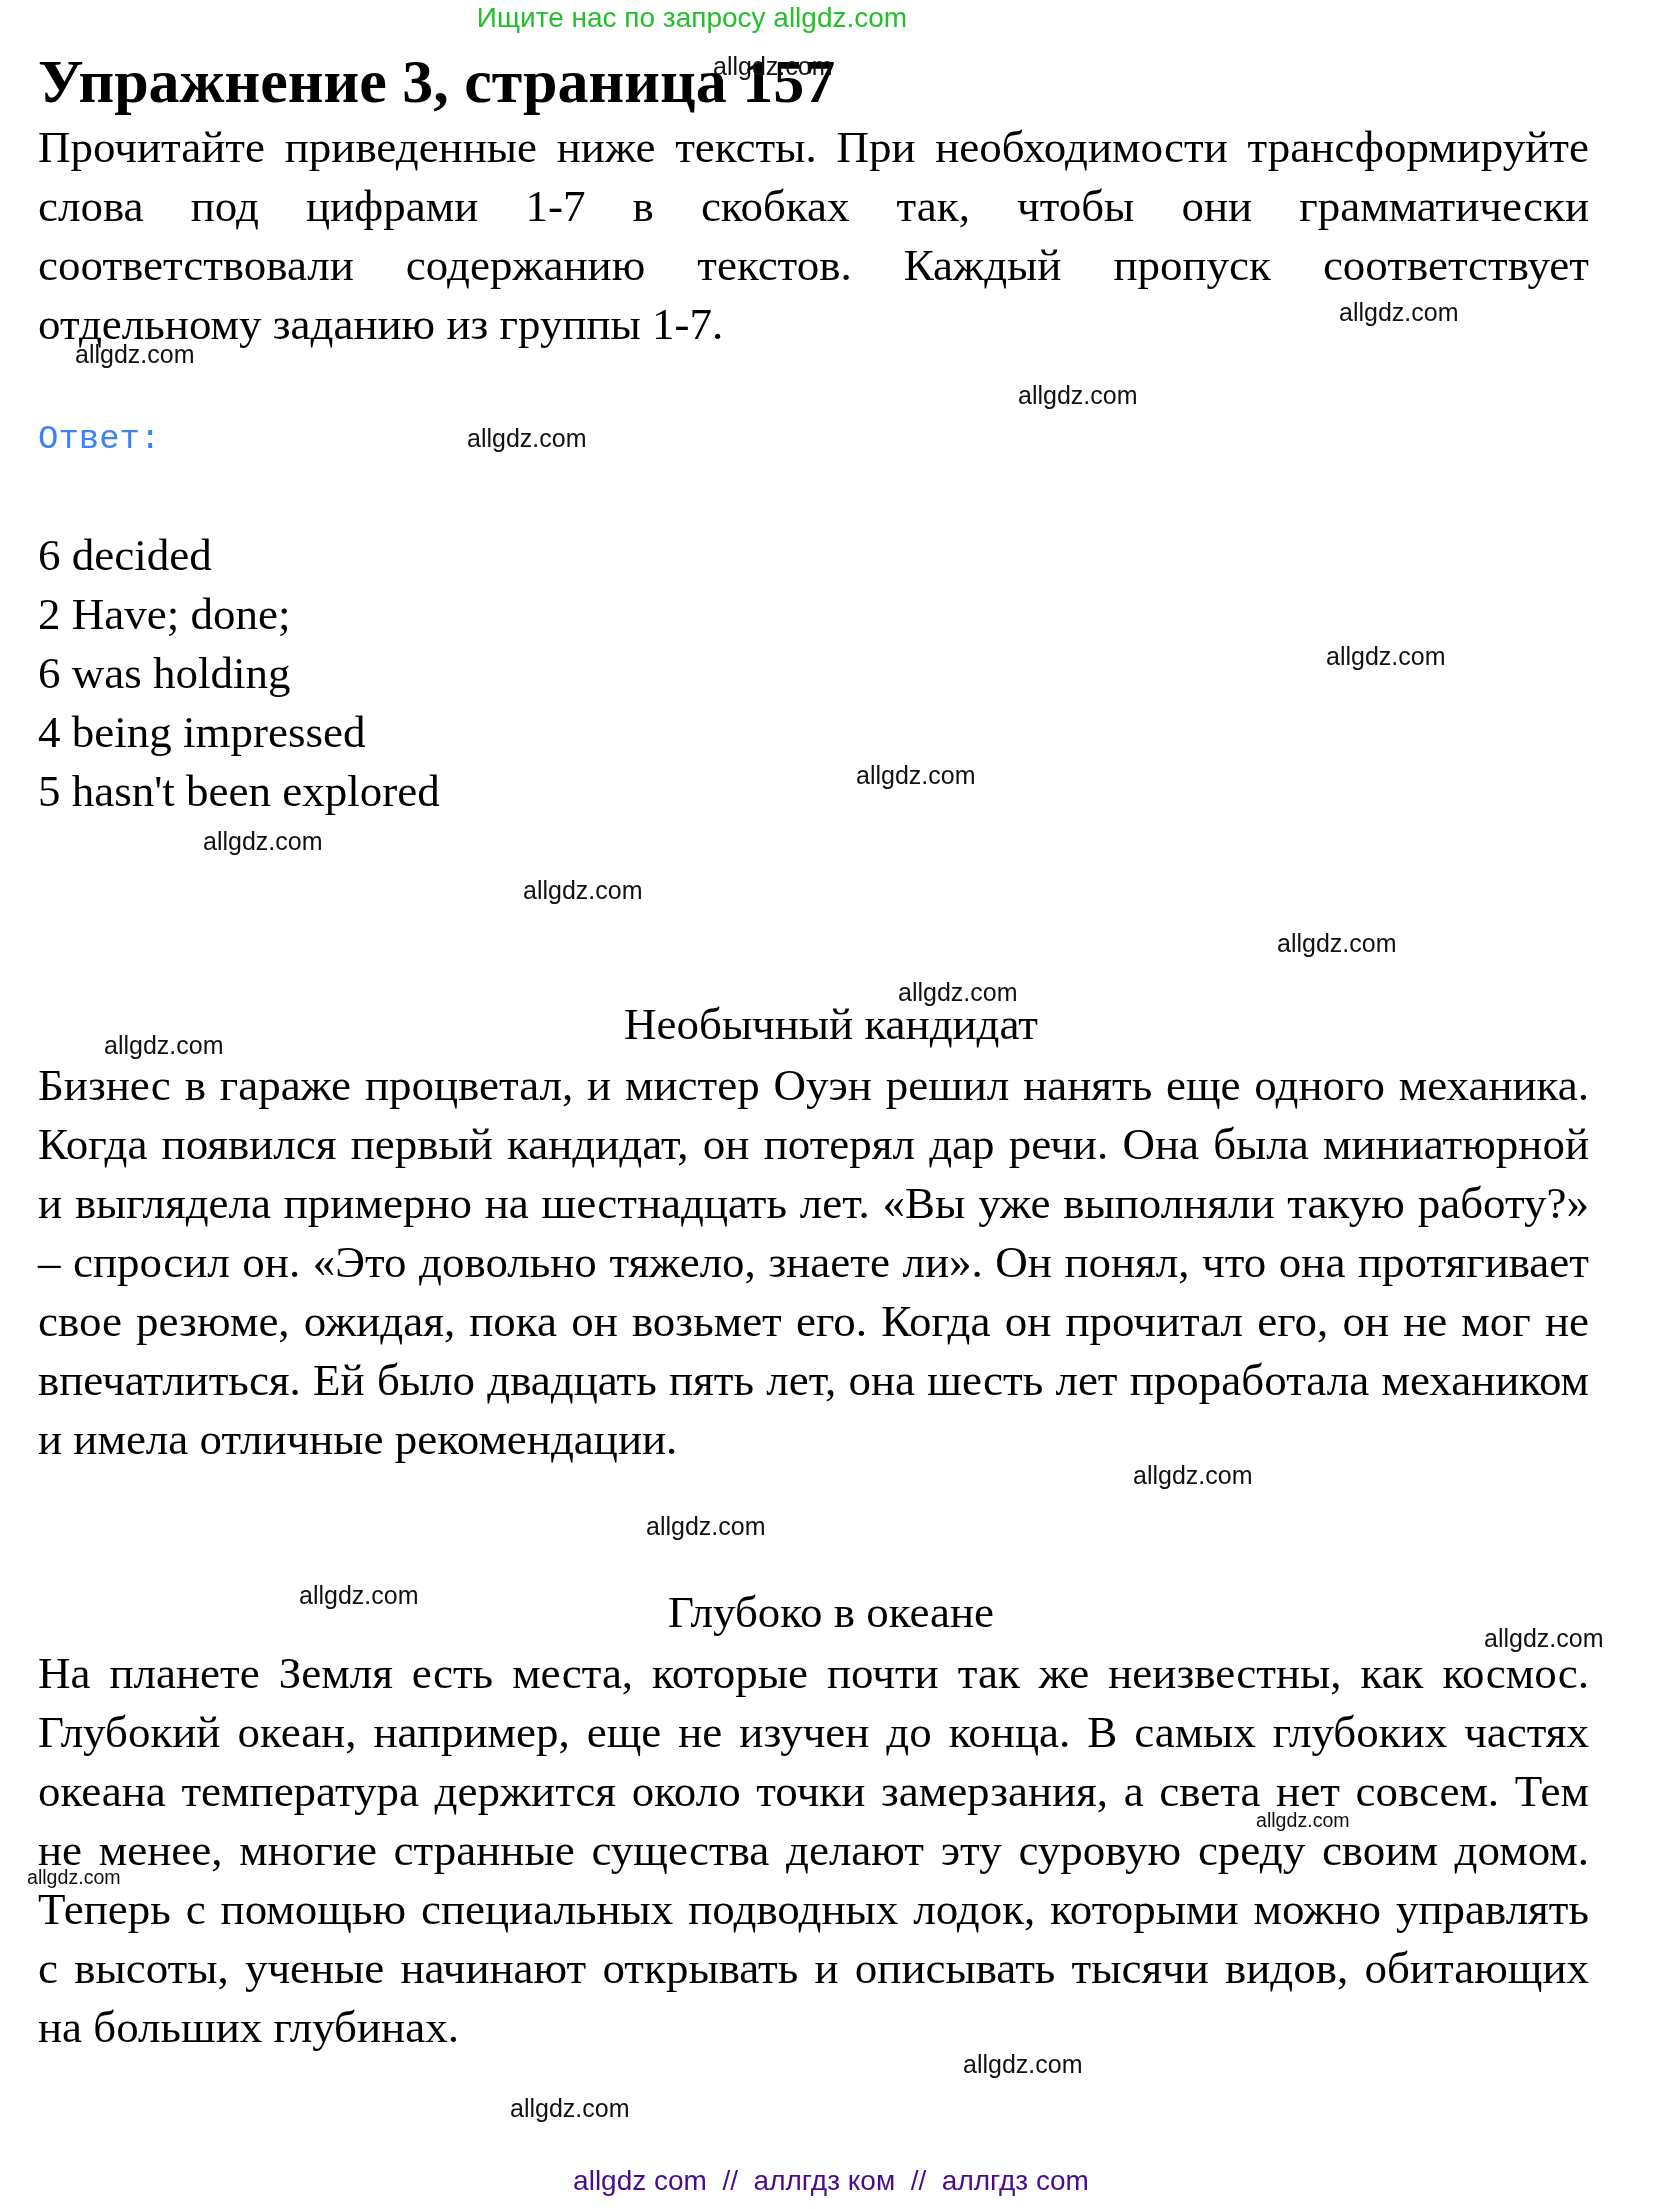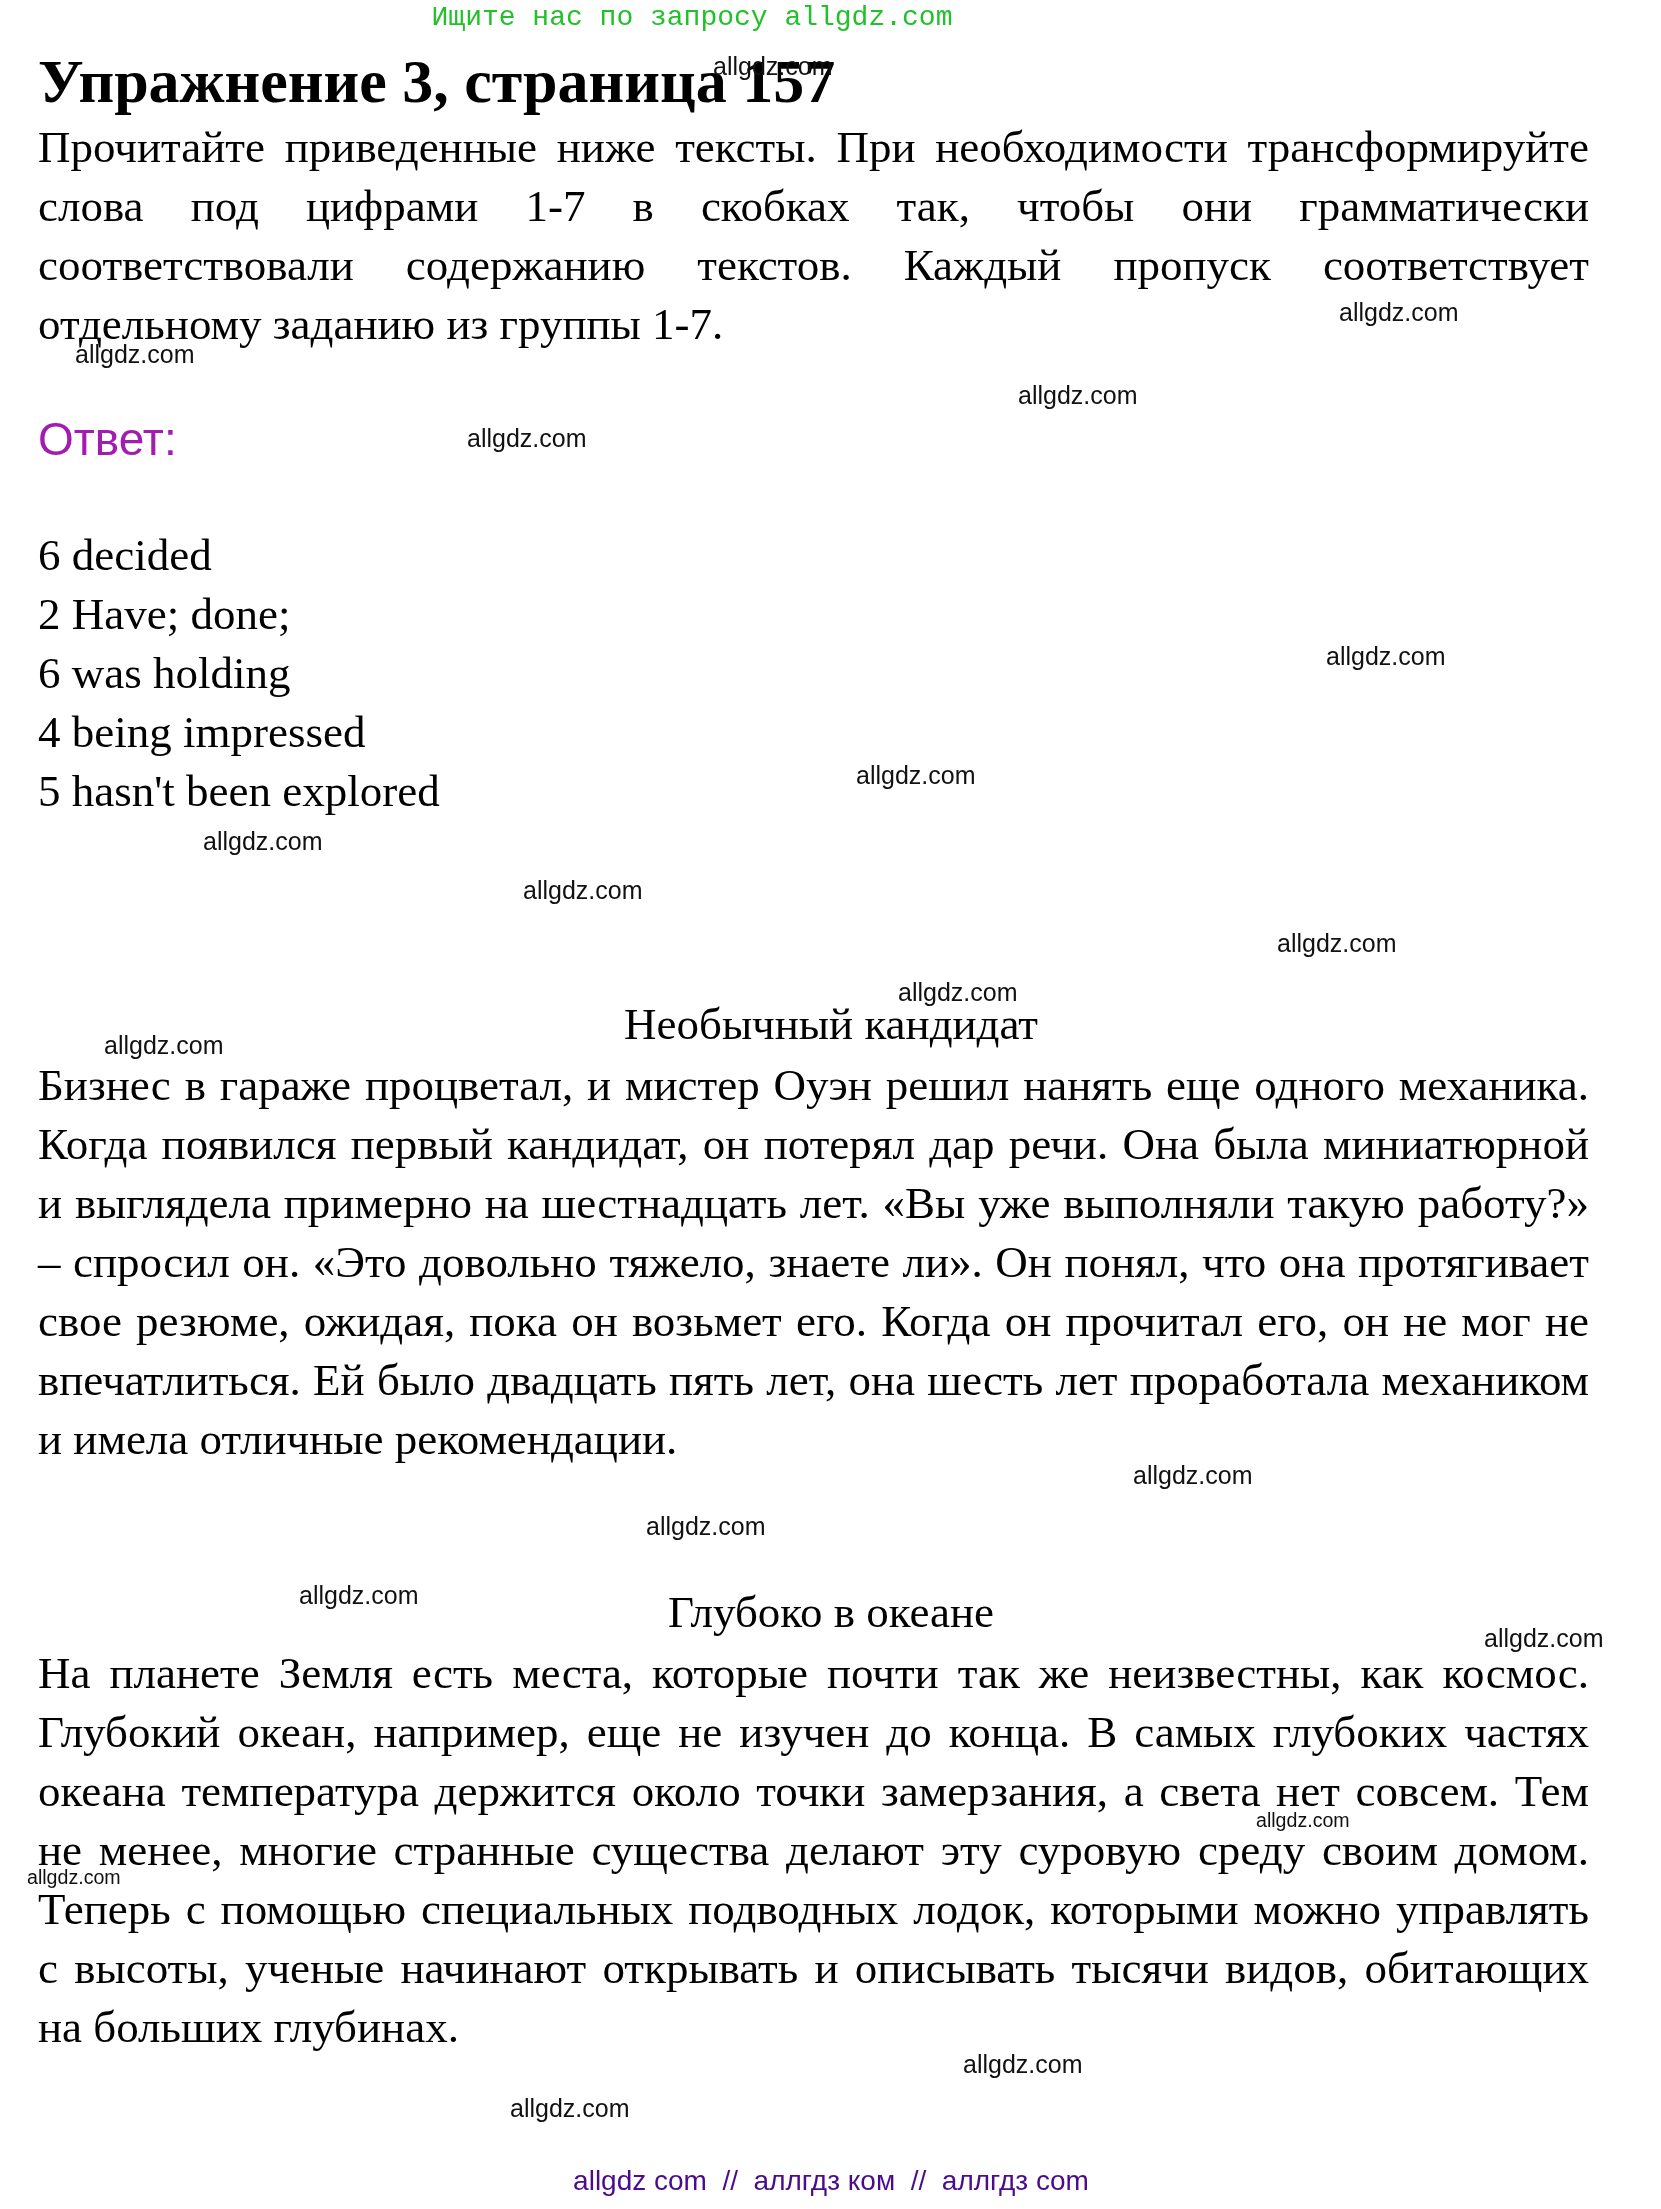--- a/index.html
+++ b/index.html
@@ -1,34 +1,34 @@
 <!DOCTYPE html>
 <html style="font-size:14.3px"><head>
 <meta charset="utf-8">
 <style>
   html, body { margin: 0; padding: 0; background: #ffffff; }
   body { width: 1662px; height: 2209px; position: relative; overflow: hidden; }
   .banner {
     position: absolute; left: 0; top: 1.8px; width: 1384px; text-align: center;
-    font-family: Liberation Mono, monospace; font-size: 28px; color: #22c02a;
+    font-family: Liberation Sans, sans-serif; font-size: 28px; color: #22c02a;
     line-height: 32px;
   }
   .heading {
     position: absolute; left: 38px; top: 55px;
     font-family: "Liberation Serif", serif; font-weight: bold; font-size: 62px; line-height: 53px;
     color: #000;
   }
   .para {
     position: absolute; left: 38px; width: 1551px;
     font-family: "Liberation Serif", serif; font-size: 45px; line-height: 59px;
     text-align: justify; color: #000;
   }
   .answer-label {
     position: absolute; left: 38px; top: 410px;
-    font-family: Liberation Sans, sans-serif; font-size: 46px; line-height: 59px; color:#a21caf;
+    font-family: Liberation Mono, monospace; font-size: 34px; line-height: 59px; color:#3b82f6;
   }
   .answers {
     position: absolute; left: 38px; top: 526px; margin: 0; padding: 0; list-style: none;
     font-family: "Liberation Serif", serif; font-size: 45px; line-height: 59px; color:#000;
   }
   .answers li { margin: 0; padding: 0; white-space: nowrap; }
   .story-title {
     position: absolute; left: 0; width: 1662px; text-align: center;
     font-family: "Liberation Serif", serif; font-size: 45px; line-height: 53px; color:#000;
   }

